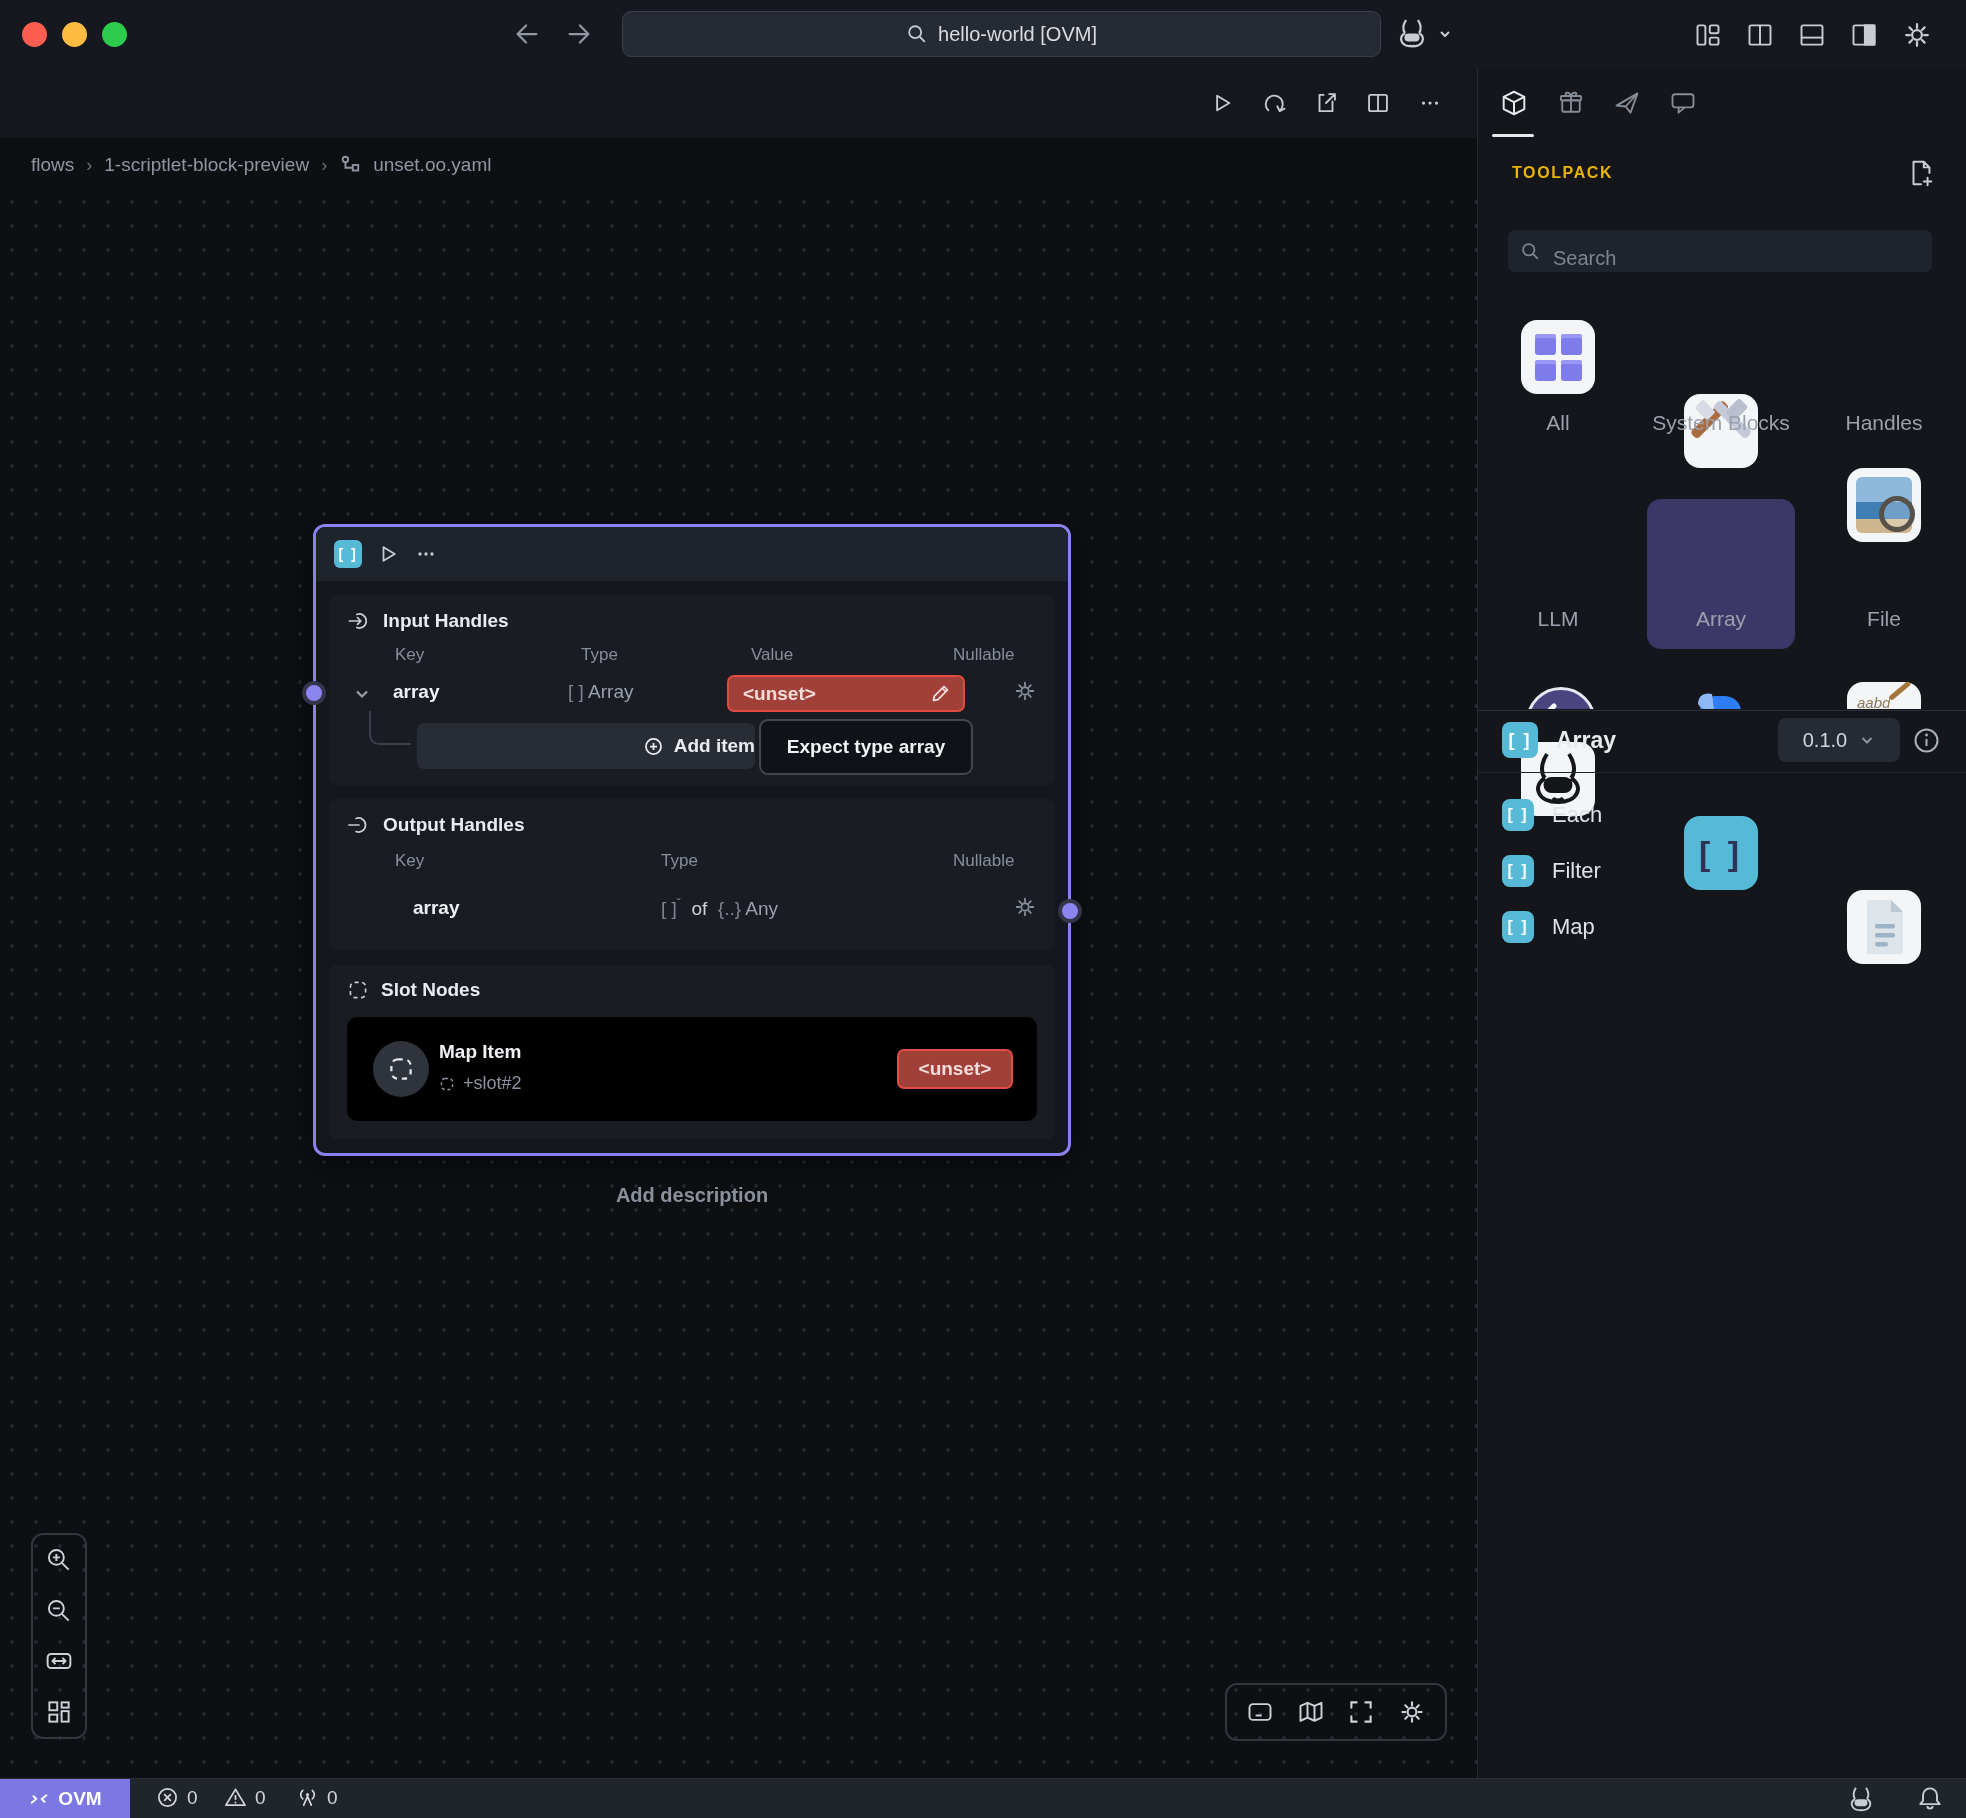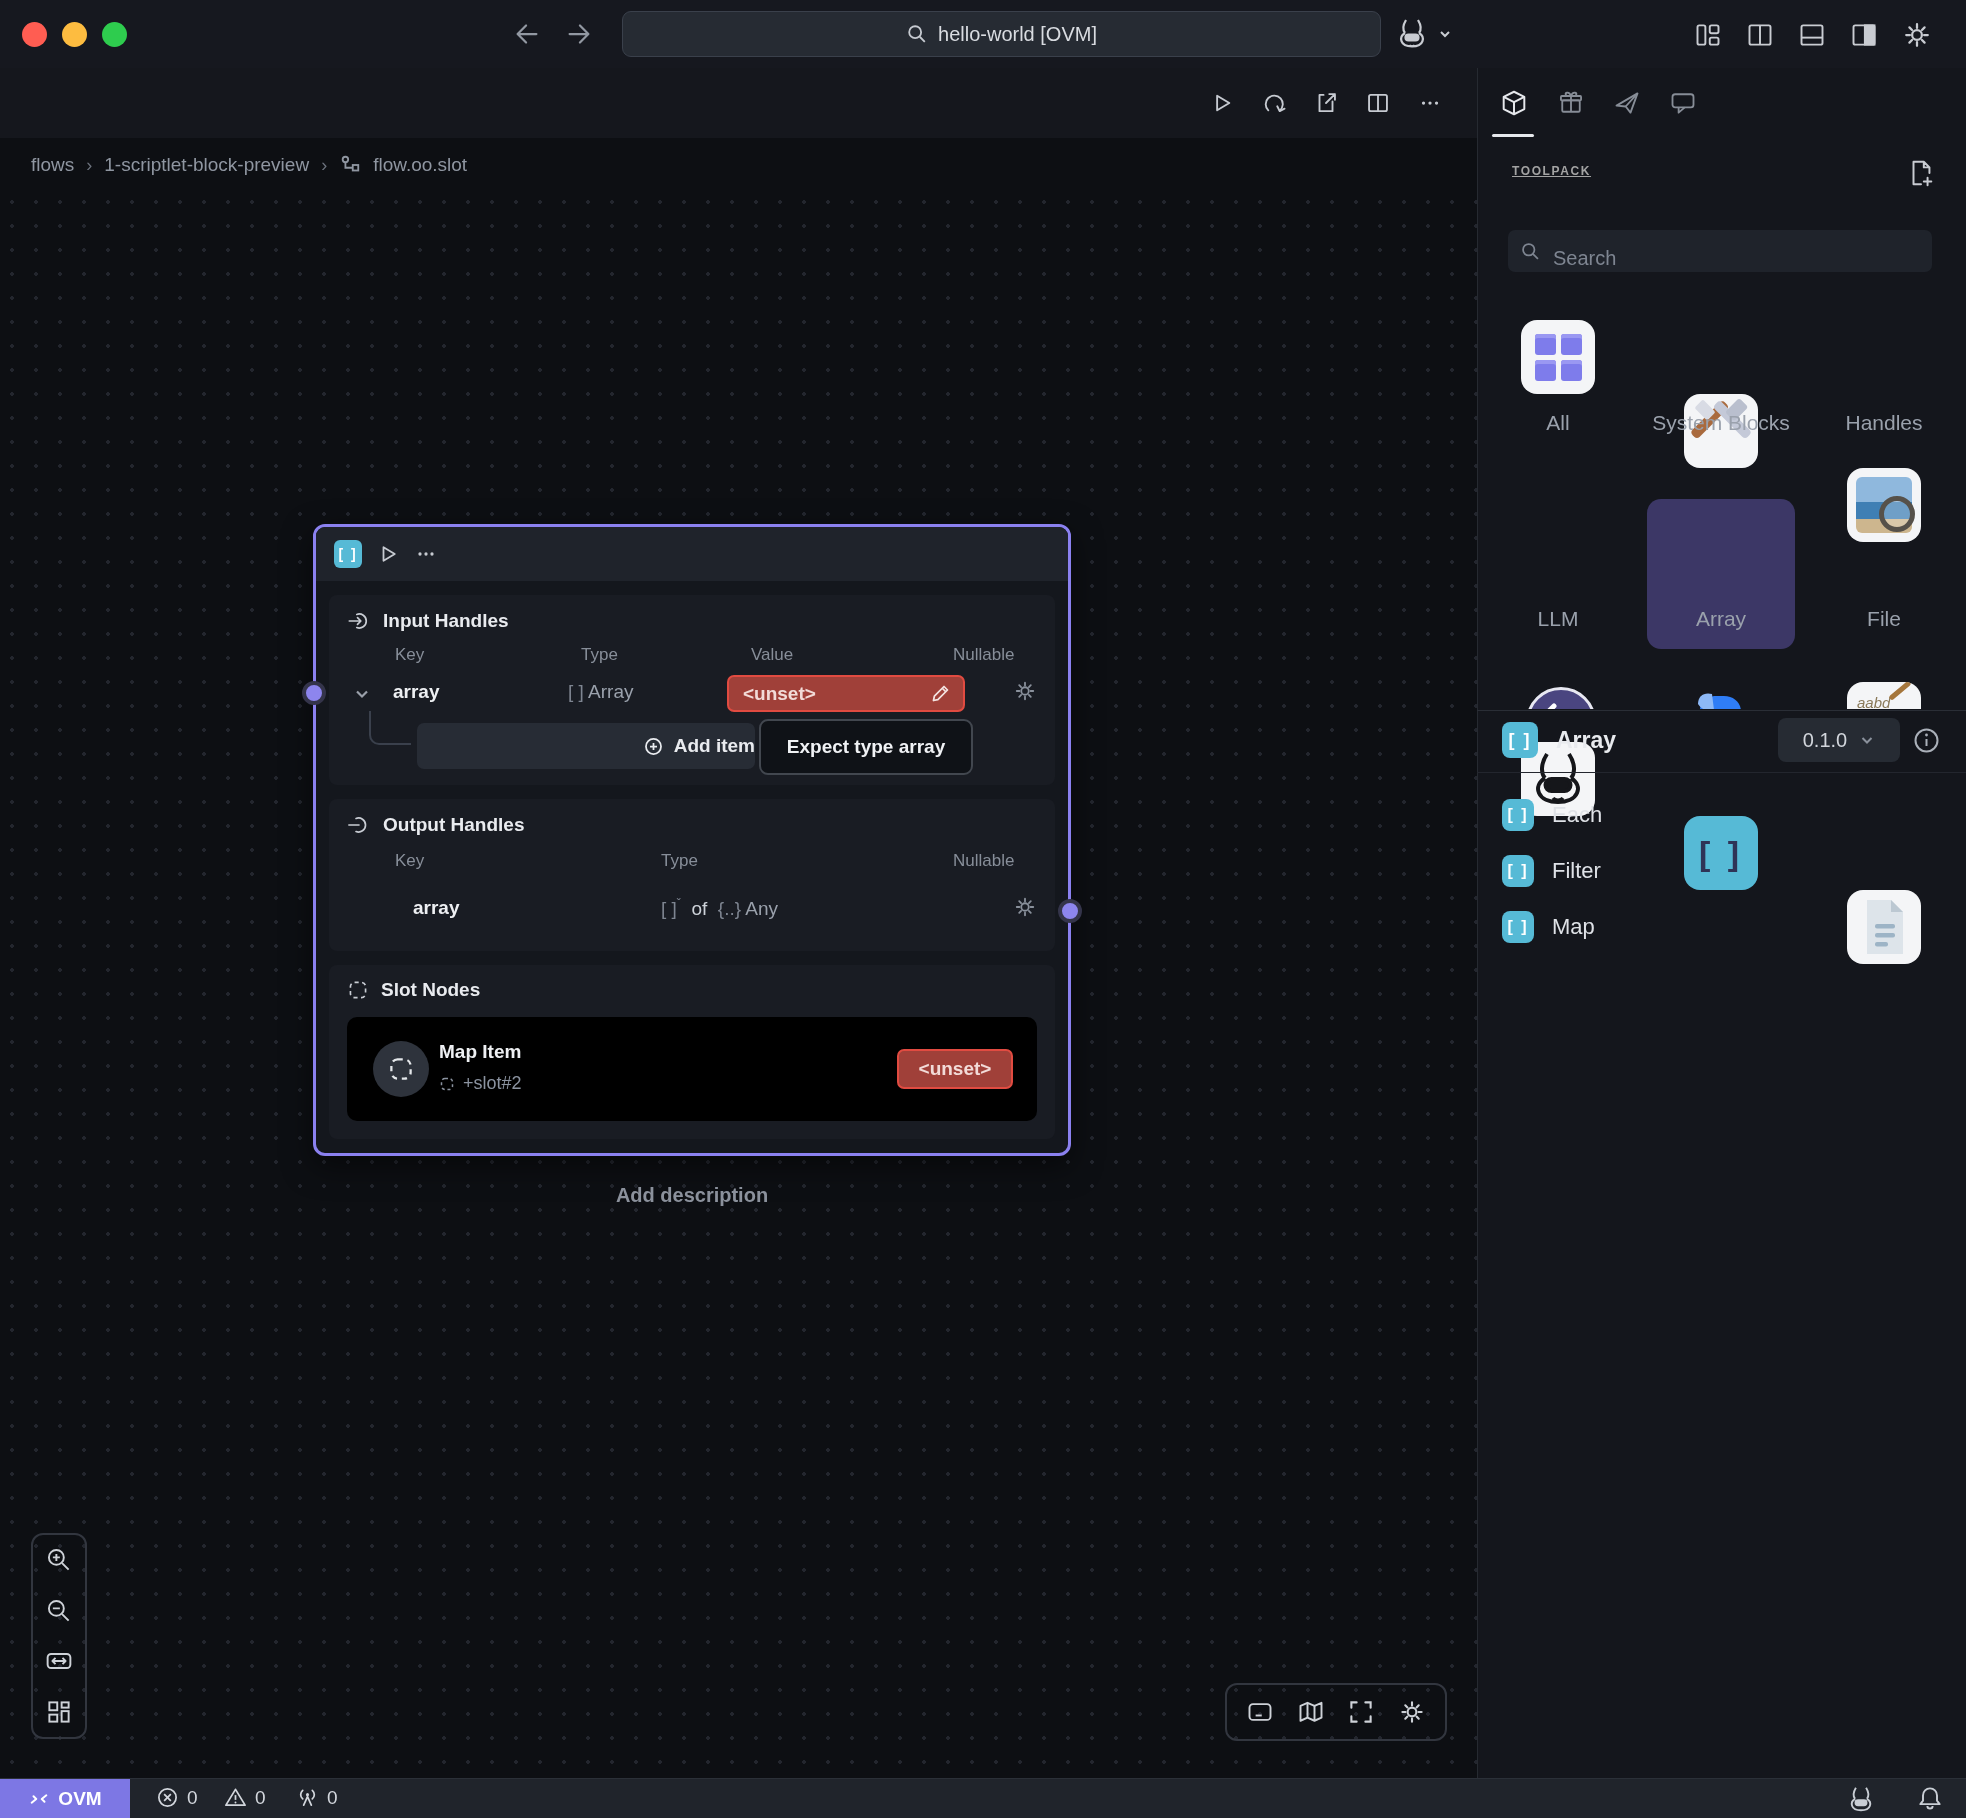--- a/index.html
+++ b/index.html
@@ -20,21 +20,21 @@
   
   #tabbar{left:0;top:68px;width:1477px;height:70px;background:#15171d;}
   #activetab{left:0;top:68px;width:416px;height:70px;background:#0d0f14;border-top:3px solid #5661f0;box-sizing:border-box;display:flex;align-items:center;padding:0 20px 0 26px;gap:14px;}
   #tabtitle{color:#eceef1;font-size:20px;font-weight:700;white-space:nowrap;flex:1;}
   .actionrow{gap:26px;color:#c6cad1;}
 
   
   #rightpanel{left:1477px;top:68px;width:489px;height:1710px;background:#14161c;border-left:1px solid #262a31;box-sizing:border-box;}
   #ptabs{left:1477px;top:68px;width:489px;height:70px;gap:28px;padding-left:22px;box-sizing:border-box;}
   #ptab-underline{left:1492px;top:134px;width:42px;height:3px;background:#e6e8ec;border-radius:2px;}
-  #toolpack-label{left:1512px;top:164px;color:#a3a3a3;font-size:12px;letter-spacing:1.6px;font-weight:600;text-decoration:underline;}
+  #toolpack-label{left:1512px;top:164px;color:#eab308;font-size:16px;letter-spacing:1.6px;font-weight:600;}
   #toolpack-newfile{left:1906px;top:158px;color:#c9ccd2;}
   #toolpack-search{left:1508px;top:230px;width:424px;height:42px;background:#1f232b;border-radius:7px;gap:10px;padding:0 12px;box-sizing:border-box;}
   #toolpack-search input{background:transparent;border:none;outline:none;color:#c6cbd3;font-size:20px;width:100%;font-family:inherit;margin-top:14px;}
   #toolpack-search input::placeholder{color:#7e8591;}
   .tile{width:74px;height:74px;border-radius:16px;background:#f4f5f7;position:relative;overflow:hidden;}
   .toollabel{position:absolute;width:150px;text-align:center;color:#9aa1ac;font-size:21px;line-height:30px;}
   #array-highlight{left:1647px;top:499px;width:148px;height:150px;background:#3c3766;border-radius:14px;}
   .tealtile{background:#56bad6;color:#2f3457;font-weight:700;font-size:34px;display:flex;align-items:center;justify-content:center;letter-spacing:4px;}
   #row3clip{left:1496px;top:682px;width:440px;height:27px;overflow:hidden;}
   
@@ -346,21 +346,21 @@
     <span class="crumb-sep">›</span>
     <span>1-scriptlet-block-preview</span>
     <span class="crumb-sep">›</span>
     <span>
       <svg class="ic" width="22" height="22" viewBox="0 0 24 24" fill="none" stroke="currentColor" stroke-width="2">
           <circle cx="7" cy="6" r="3"></circle>
           <path d="M7 9v6h8"></path>
           <rect x="15" y="12" width="6" height="6"></rect>
         </svg>
     </span>
-    <span>flow.oo.slot</span>
+    <span>unset.oo.yaml</span>
   </div>
 
   <div id="node" class="abs">
     <div id="node-header" class="abs">
       <span class="smallteal" style="width:28px;height:28px;border-radius:6px;font-size:14px;">[ ]</span>
       <span style="color:#c6cad1;">
         <svg class="ic" width="24" height="24" viewBox="0 0 32 32" fill="none" stroke="currentColor" stroke-width="2.4" stroke-linejoin="round">
             <path d="M10 7l15 9-15 9z"></path>
           </svg>
       </span>

